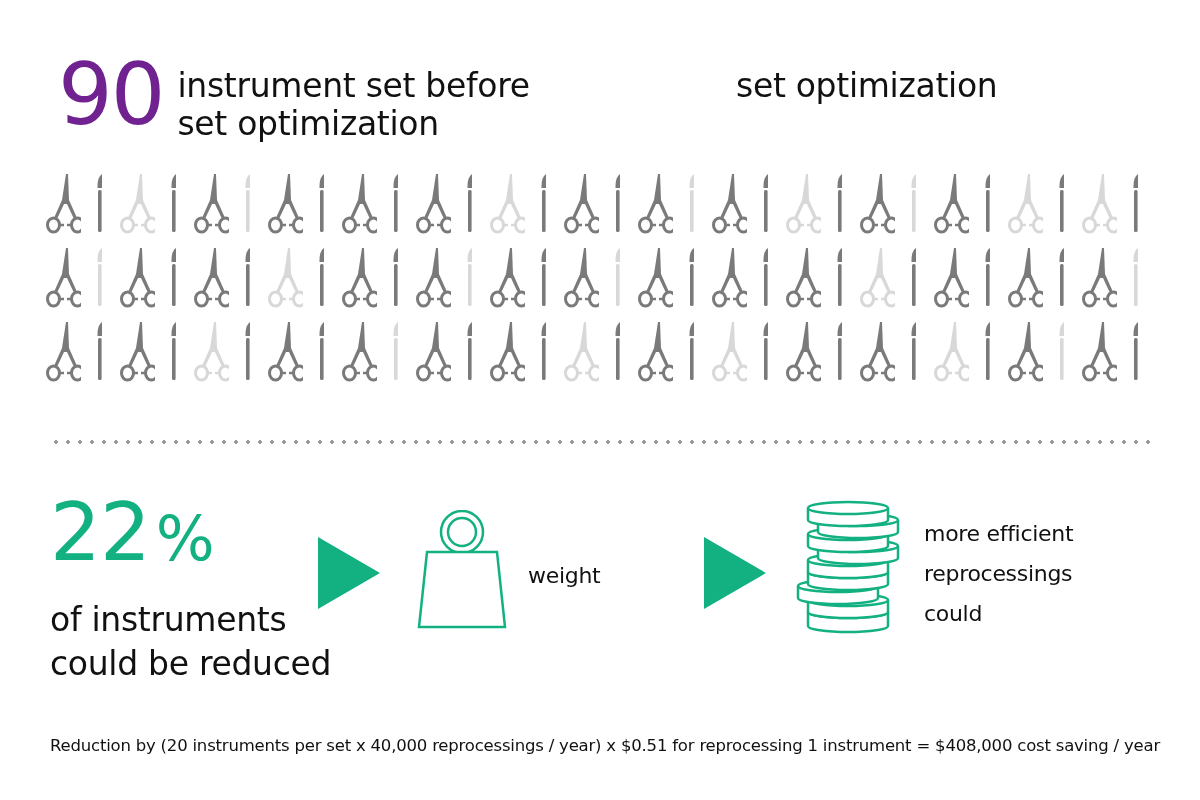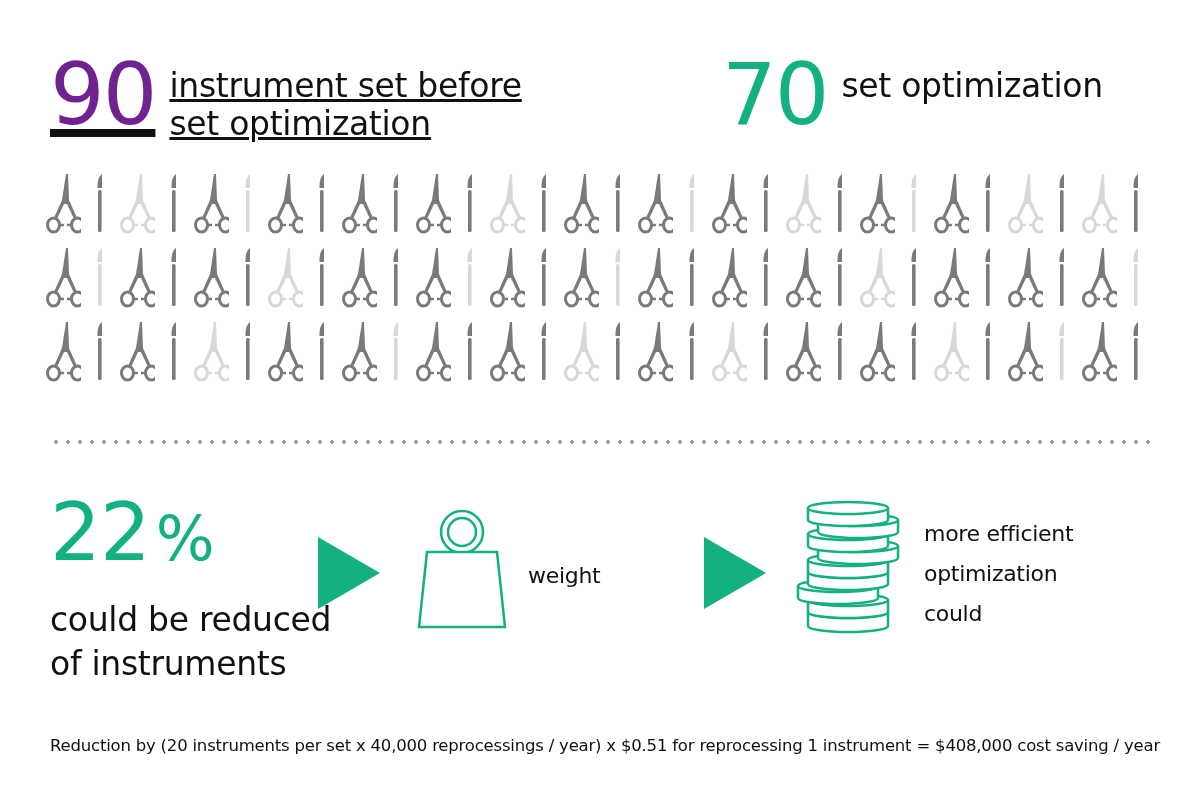--- a/index.html
+++ b/index.html
@@ -1,21 +1,21 @@
 <!DOCTYPE html>
 <html><head>
 <meta charset="utf-8">
 <style>
   html, body { margin:0; padding:0; background:#ffffff; }
   body { width:1200px; height:800px; position:relative; overflow:hidden;
          font-family:"DejaVu Sans", "Liberation Sans", sans-serif; color:#111; }
   .stat { position:absolute; display:flex; align-items:flex-start; }
   .big-num { font-size:86px; line-height:80px; letter-spacing:-2px; font-weight:normal; }
   .stat-text { font-size:33px; line-height:38px; margin-left:14px; margin-top:13px; letter-spacing:-0.3px; }
-  #stat-before { left:50px; top:54px;text-decoration:underline; }
+  #stat-before { left:58px; top:54px; }
   #stat-after { left:722px; top:54px; }
   .grid { position:absolute; left:44px; top:172px; width:1110px; }
   .grid-row { position:absolute; left:0; height:62px; width:1110px; }
   .icon { position:absolute; top:0; width:37px; height:62px; }
   .icon svg { display:block; }
   .divider { position:absolute; left:50px; top:440px; width:1100px; height:4px;
              background-image: radial-gradient(circle, #9a9a9a 1.6px, transparent 1.8px);
              background-size:12px 4px; background-repeat:repeat-x; }
   .pct { position:absolute; left:50px; top:493px; font-size:80px; line-height:80px; letter-spacing:-1px; }
   .pct .sym { font-size:62px; vertical-align:top; margin-left:6px; position:relative; top:6px; }
@@ -35,21 +35,20 @@
 
 <div class="stat" id="stat-before">
   <div class="big-num" style="color:#6f2290">90</div>
   <div class="stat-text">
     <div>instrument set before</div>
     <div>set optimization</div>
   </div>
 </div>
 
 <div class="stat" id="stat-after">
-  <div class="big-num" style="color:#13b081">70</div>
   <div class="stat-text">
     <div>set optimization</div>
   </div>
 </div>
 
 <div class="grid" id="grid">
     <div class="grid-row" style="top: 0px;">
       <div class="icon" style="left: 0px;">
         <svg width="37" height="62" viewBox="0 0 37 62">
       <polygon points="22,2 24,2 25,28 33,46 30,47 23,32 20,32 13,47 10,46 18,28" fill="#7a7a7a"></polygon>
@@ -776,22 +775,22 @@
       </div>
     </div>
   </div>
 
 <div class="divider"></div>
 
 <div class="pct" style="color:#13b081">
   <span>22</span><span class="sym">%</span>
 </div>
 <div class="pct-text">
+  <div>of instruments</div>
   <div>could be reduced</div>
-  <div>of instruments</div>
 </div>
 
 <div class="arrow" id="arrow1" style="border-left:62px solid #13b081"></div>
 <div class="arrow" id="arrow2" style="border-left:62px solid #13b081"></div>
 
 <div class="weight-icon">
   <svg width="96" height="120" viewBox="0 0 96 120">
     <circle cx="48" cy="22" r="21" fill="none" stroke="#13b081" stroke-width="2.5"></circle>
     <circle cx="48" cy="22" r="14" fill="none" stroke="#13b081" stroke-width="2.5"></circle>
     <polygon points="13,42 83,42 91,117 5,117" fill="#fff" stroke="#13b081" stroke-width="2.5"></polygon>
@@ -819,17 +818,17 @@
     <path d="M12,34 v12 a40,6 0 0 0 80,0 v-12"></path>
       <ellipse cx="52" cy="34" rx="40" ry="6"></ellipse>
     <path d="M22,20 v12 a40,6 0 0 0 80,0 v-12"></path>
       <ellipse cx="62" cy="20" rx="40" ry="6"></ellipse>
     <path d="M12,8 v12 a40,6 0 0 0 80,0 v-12"></path>
       <ellipse cx="52" cy="8" rx="40" ry="6"></ellipse>
   </svg>
 </div>
 <div class="label" id="eff-label">
   <div>more efficient</div>
-  <div>optimization</div>
+  <div>reprocessings</div>
   <div>could</div>
 </div>
 
 <div class="footnote">Reduction by (20 instruments per set x 40,000 reprocessings / year) x $0.51 for reprocessing 1 instrument = $408,000 cost saving / year</div>
 
 </body></html>

